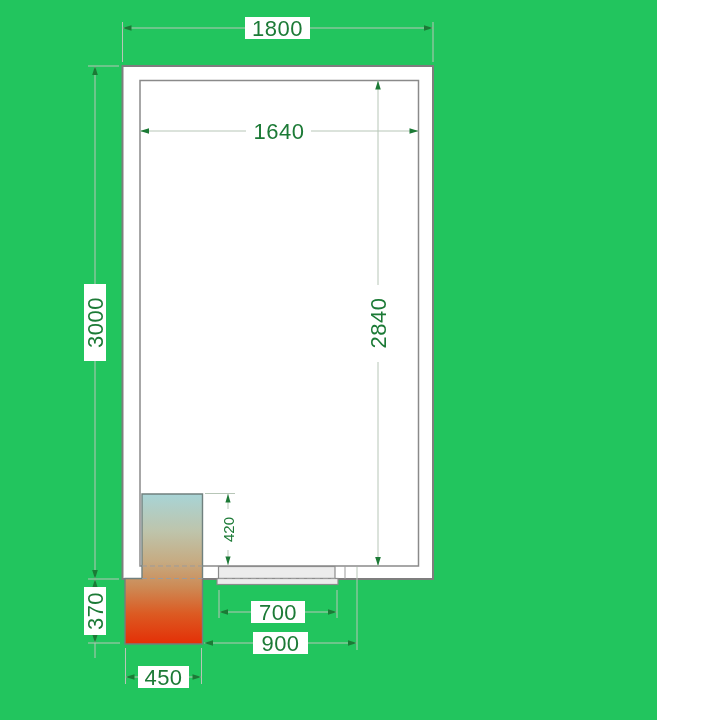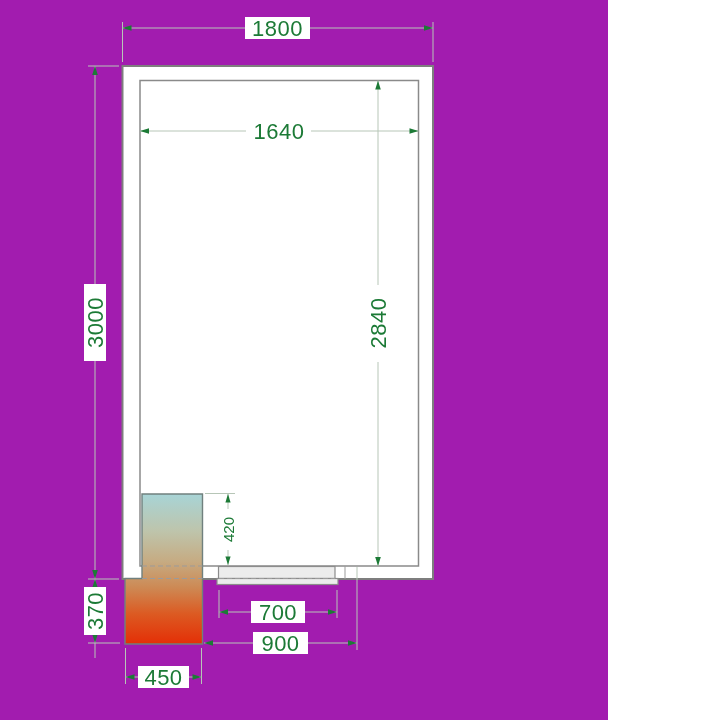--- a/index.html
+++ b/index.html
@@ -5,23 +5,23 @@
   html, body {
     margin: 0;
     padding: 0;
     background: #ffffff;
     width: 720px;
     height: 720px;
     overflow: hidden;
   }
   #canvas {
     position: relative;
-    width: 608px;
+    width: 657px;
     height: 720px;
-    background: #a21caf;
+    background: #22c55e;
   }
   svg { display: block; }
   .dim-text {
     font-family: "Liberation Sans", sans-serif;
     font-size: 22px;
     text-anchor: middle;
     dominant-baseline: central;
     letter-spacing: 0.5px;
   }
   .dim-text-small {

